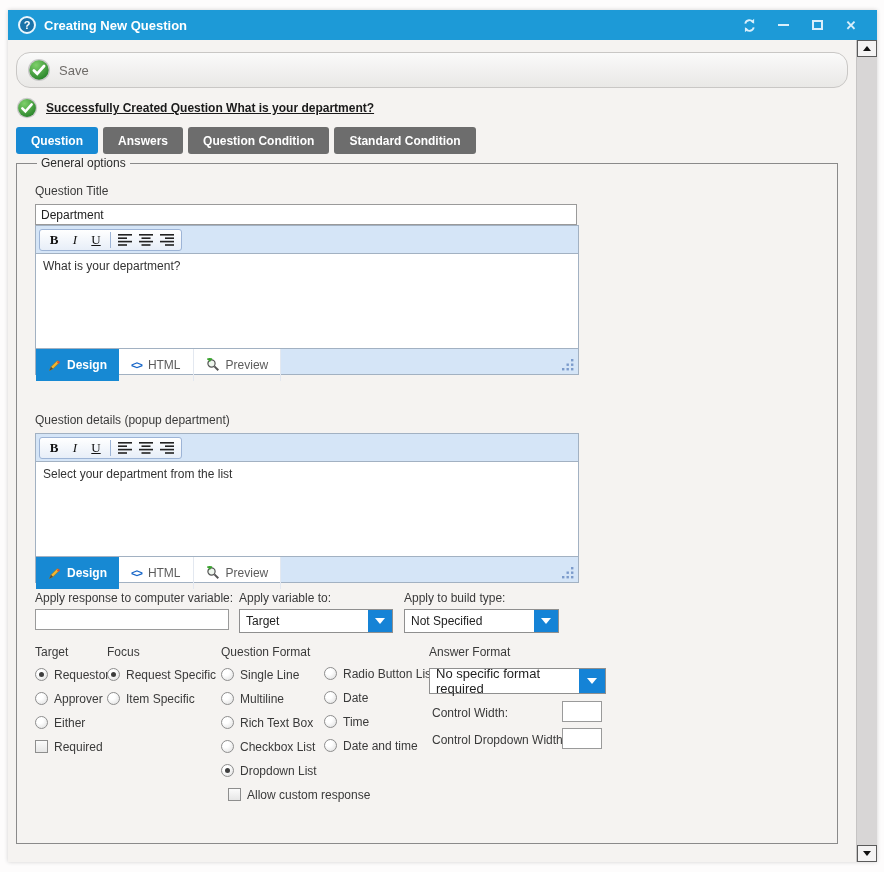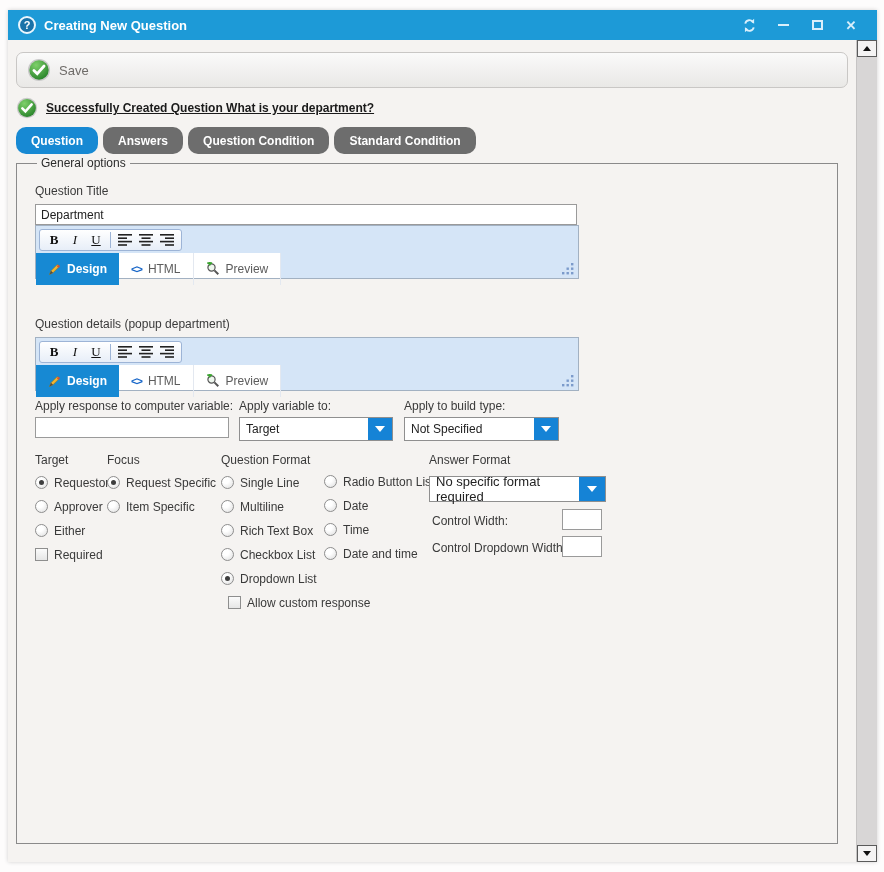--- a/index.html
+++ b/index.html
@@ -32,33 +32,33 @@
     border-left:1px solid #c6c4c4; }
   .sb-btn { height:17px; background:#f4f3f3; border:1px solid #5a5a5a;
     display:flex; align-items:center; justify-content:center; }
   .sb-track { flex:1 1 auto; }
   .tri-up { width:0; height:0; border-left:4px solid transparent; border-right:4px solid transparent;
     border-bottom:5px solid #111; }
   .tri-down { width:0; height:0; border-left:4px solid transparent; border-right:4px solid transparent;
     border-top:5px solid #111; }
 
   
-  .toolbar { height:36px; margin:0 2px; border:1px solid #c9c7c5; border-radius:7px;
+  .toolbar { height:36px; margin:0 2px; border:1px solid #c9c7c5; border-radius:14px;
     background:linear-gradient(#fafafa,#e9e8e6); display:flex; align-items:center; padding:0 8px; }
   .save-btn { display:flex; align-items:center; gap:8px; padding:2px 10px 2px 2px; border-radius:3px; }
   .save-btn span.lbl { font-size:13px; color:#6e6b68; }
   .green-badge { width:24px; height:24px; flex:0 0 auto; }
 
   
   .success-row { display:flex; align-items:center; gap:8px; margin:8px 2px 0 2px; height:24px; }
   .success-row .msg { font-size:12px; font-weight:bold; color:#1a1a1a;text-decoration:underline; }
 
   
   .tabs { display:flex; gap:5px; margin:7px 0 0 2px; }
-  .tab { height:27px; padding:0 15px; display:flex; align-items:center; border-radius:10px;
+  .tab { height:27px; padding:0 15px; display:flex; align-items:center; border-radius:3px;
     background:#6d6d6d; color:#ffffff; font-size:12px; font-weight:bold; }
   .tab.active { background:#1789d3; }
 
   
   fieldset.general { margin:2px 12px 0 2px; height:688px; border:1px solid #8a8a8a;
     padding:4px 18px 0 18px; background:transparent; }
   fieldset.general legend { font-size:12px; color:#2b2b2b; padding:0 4px; margin-left:2px; }
   .lbl12 { font-size:12px; color:#3a3a3a; display:block; }
   .field-label { margin-top:10px; margin-bottom:6px; }
   input.text { height:21px; border:1px solid #9a9a9a; background:#ffffff; font-size:12px;
@@ -230,20 +230,21 @@
                       <g fill="#222">
                         <rect x="0" y="0" width="14" height="1.6"></rect>
                         <rect x="5" y="3.4" width="9" height="1.6"></rect>
                         <rect x="0" y="6.8" width="14" height="1.6"></rect>
                         <rect x="5" y="10.2" width="9" height="1.6"></rect>
                       </g>
                     </svg>
                 </span>
               </div>
             </div>
+            <div class="ed-body">What is your department?</div>
             <div class="ed-footer">
               <div class="ft-strip">
                 <div class="ft-tab active">
                   <svg width="13" height="13" viewBox="0 0 13 13">
                     <path d="M1.5 11.5 L3 7.8 L8.6 2.2 a1.4 1.4 0 0 1 2 2 L5 9.8 Z" fill="#f2b431" stroke="#9a7716" stroke-width="0.6"></path>
                     <circle cx="10.4" cy="3.2" r="1.2" fill="#d94f3c"></circle>
                     <path d="M1.5 11.5 L3 7.8 L5 9.8 Z" fill="#4a4a4a"></path>
                   </svg>
                   <span>Design</span>
                 </div>
@@ -316,20 +317,21 @@
                       <g fill="#222">
                         <rect x="0" y="0" width="14" height="1.6"></rect>
                         <rect x="5" y="3.4" width="9" height="1.6"></rect>
                         <rect x="0" y="6.8" width="14" height="1.6"></rect>
                         <rect x="5" y="10.2" width="9" height="1.6"></rect>
                       </g>
                     </svg>
                 </span>
               </div>
             </div>
+            <div class="ed-body">Select your department from the list</div>
             <div class="ed-footer">
               <div class="ft-strip">
                 <div class="ft-tab active">
                   <svg width="13" height="13" viewBox="0 0 13 13">
                     <path d="M1.5 11.5 L3 7.8 L8.6 2.2 a1.4 1.4 0 0 1 2 2 L5 9.8 Z" fill="#f2b431" stroke="#9a7716" stroke-width="0.6"></path>
                     <circle cx="10.4" cy="3.2" r="1.2" fill="#d94f3c"></circle>
                     <path d="M1.5 11.5 L3 7.8 L5 9.8 Z" fill="#4a4a4a"></path>
                   </svg>
                   <span>Design</span>
                 </div>

